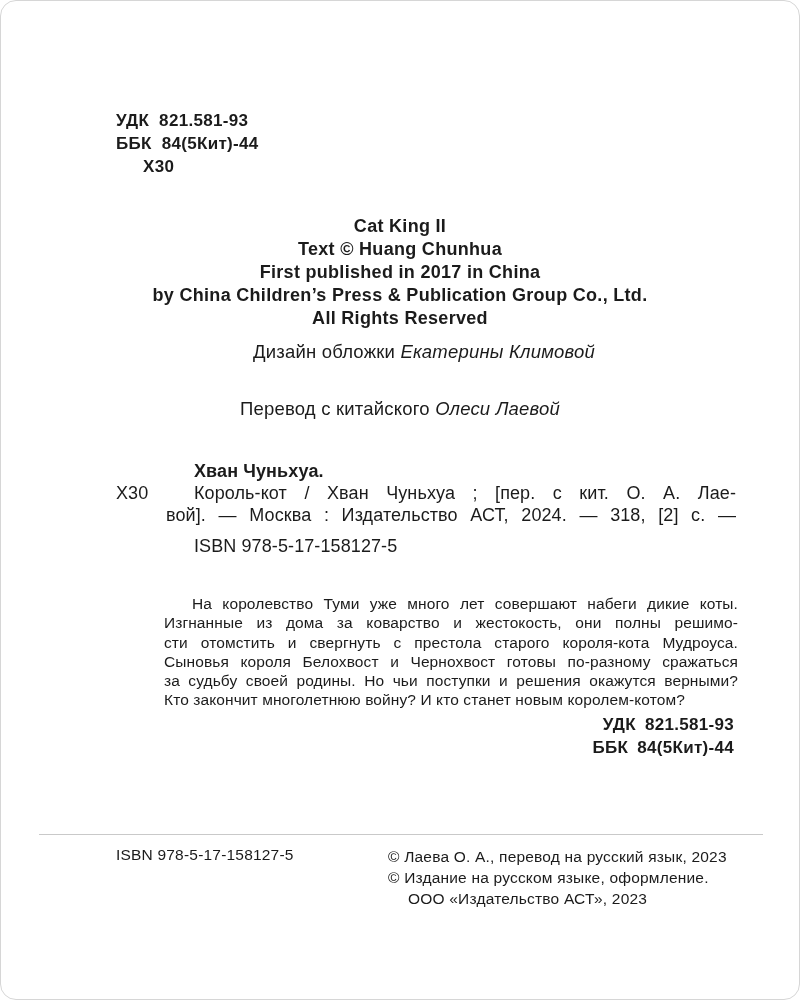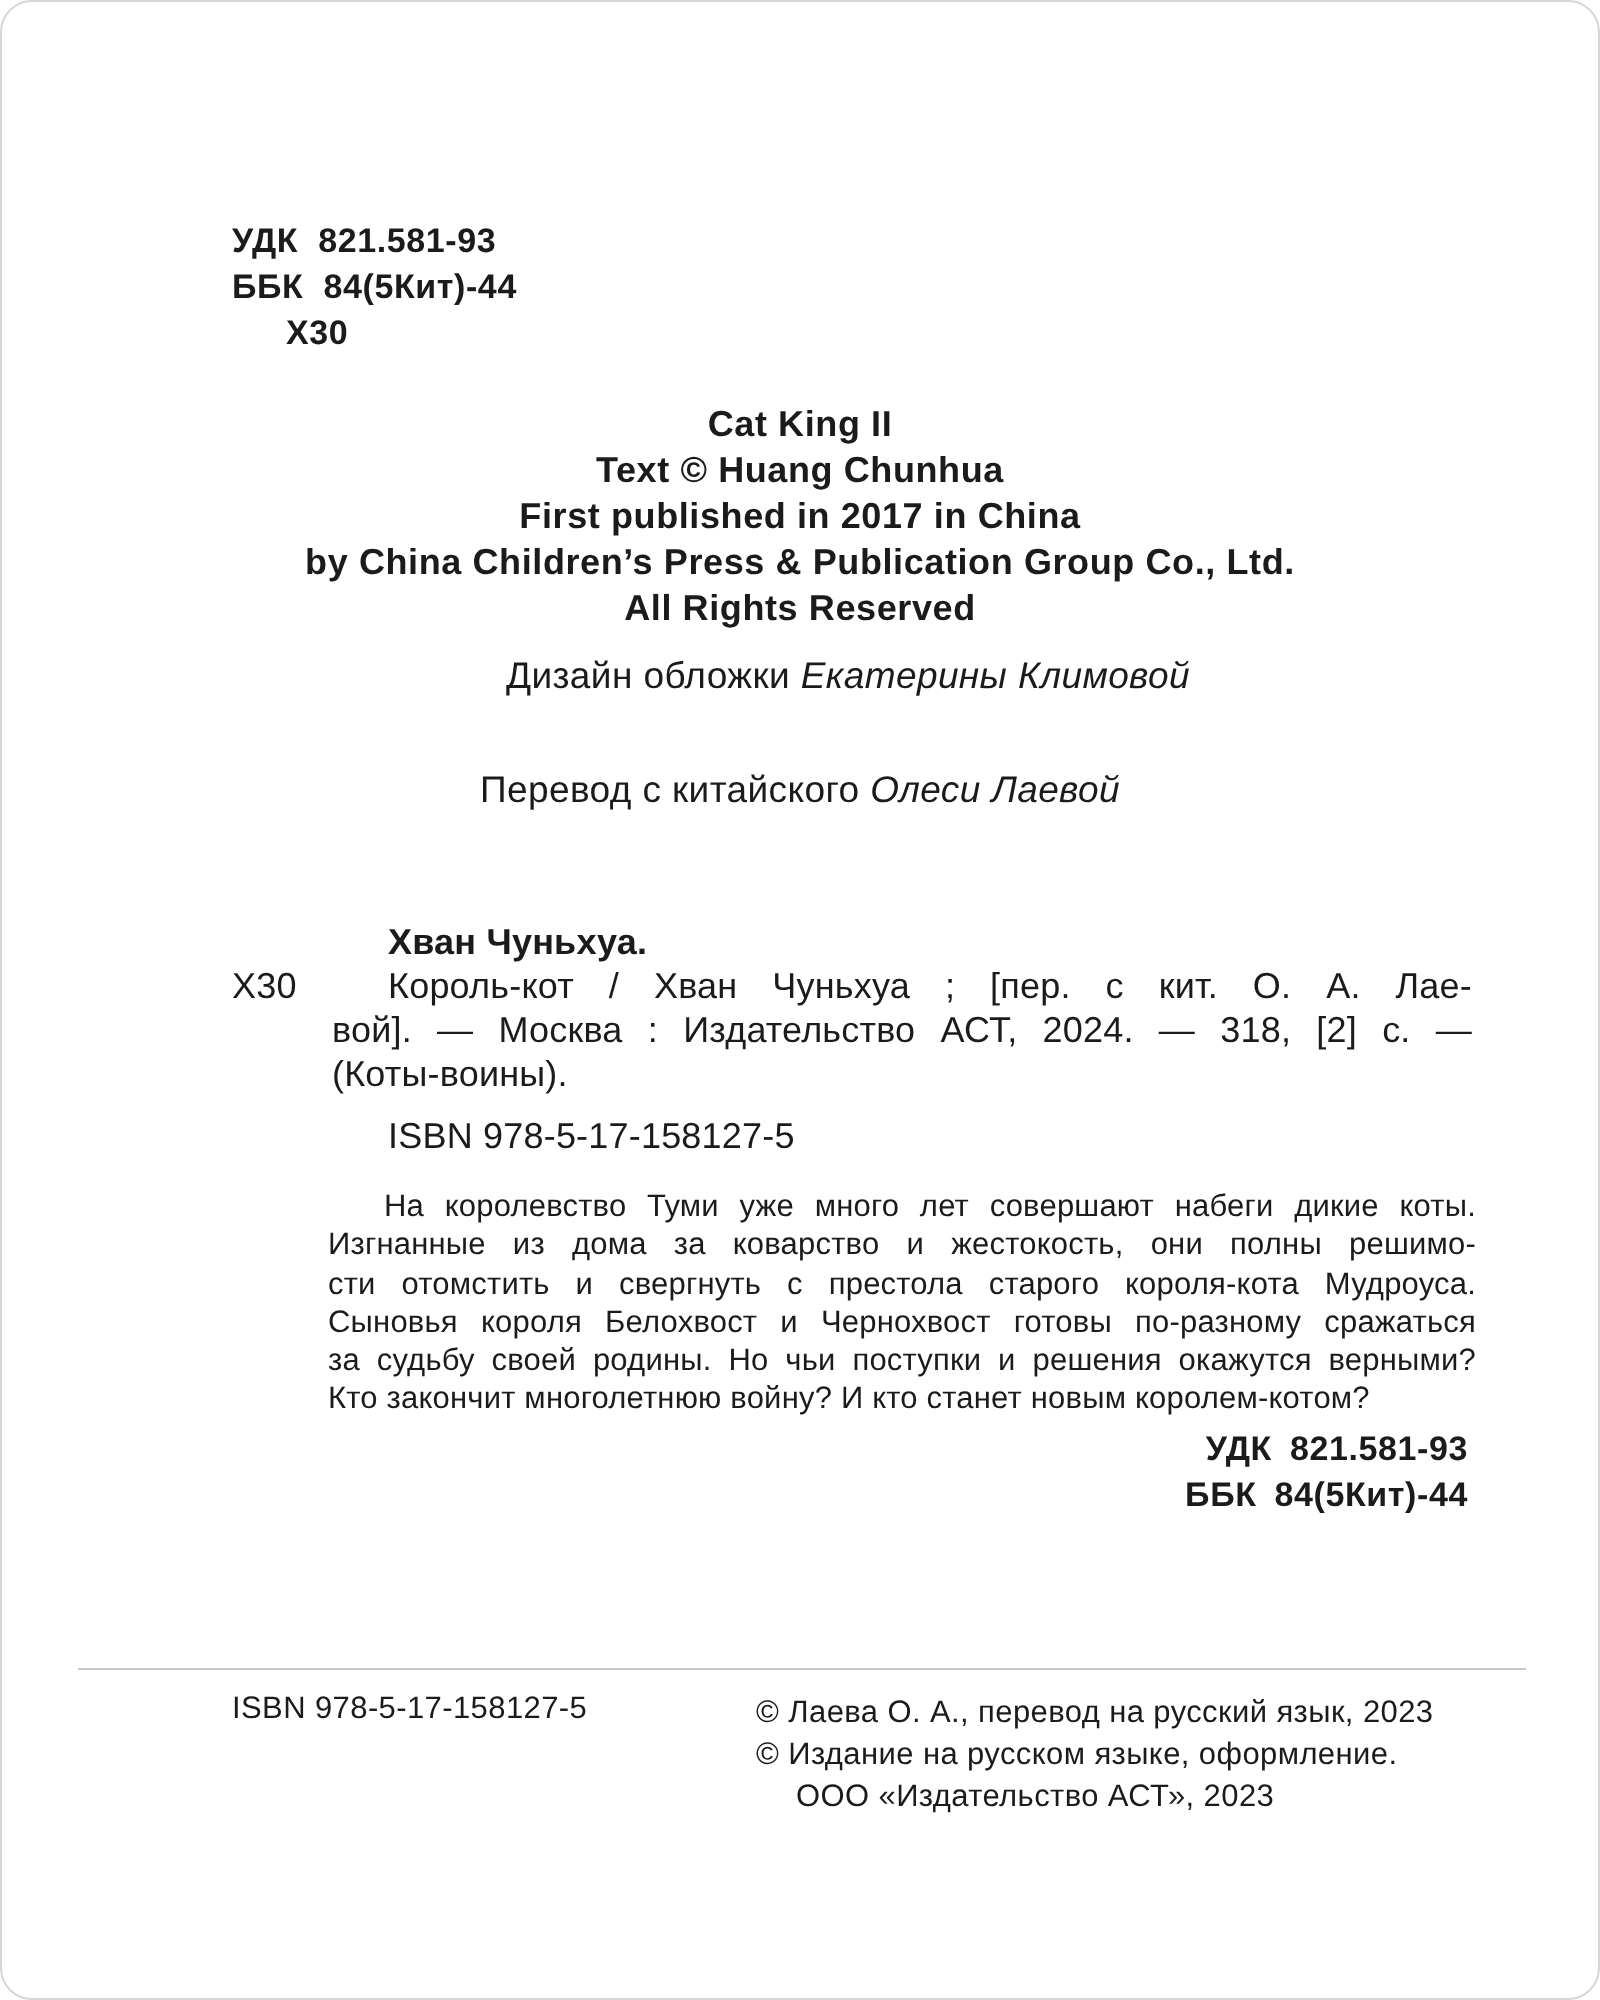--- a/index.html
+++ b/index.html
@@ -33,21 +33,21 @@
   }
   .udk-block .author-sign {
     margin-left: 27px;
     word-spacing: normal;
   }
 
   
   .center-block {
     position: absolute;
     left: 0;
-    top: 200px;
+    top: 214px;
     width: 100%;
     text-align: center;
     font-size: 18px;
     font-weight: 700;
     line-height: 23px;
     letter-spacing: 0.3px;
   }
   .center-block .credit-line {
     font-weight: 400;
     font-size: 18.5px;
@@ -145,21 +145,21 @@
   
   .footer-isbn {
     position: absolute;
     left: 115px;
     top: 845px;
     font-size: 15.5px;
     letter-spacing: 0.2px;
   }
   .footer-copyrights {
     position: absolute;
-    left: 377px;
+    left: 387px;
     top: 845px;
     width: 380px;
     font-size: 15.5px;
     line-height: 21px;
     letter-spacing: 0.2px;
   }
   .footer-copyrights .indented {
     padding-left: 20px;
   }
 </style>
@@ -187,21 +187,20 @@
       <span>Перевод с китайского </span><span class="italic">Олеси Лаевой</span>
     </div>
   </div>
 
   <div class="bib-block">
     <div class="bib-author">Хван Чуньхуа.</div>
     <div class="bib-line first">
       <span class="bib-sign">Х30</span><span>Король-кот / Хван Чуньхуа ; [пер. с кит. О. А. Лае-</span>
     </div>
     <div class="bib-line">вой]. — Москва : Издательство АСТ, 2024. — 318, [2] с. —</div>
-    <div class="bib-line last">(Коты-воины).</div>
     <div class="bib-isbn">ISBN 978-5-17-158127-5</div>
   </div>
 
   <div class="annotation">
     <div class="ann-line first">На королевство Туми уже много лет совершают набеги дикие коты.</div>
     <div class="ann-line">Изгнанные из дома за коварство и жестокость, они полны решимо-</div>
     <div class="ann-line">сти отомстить и свергнуть с престола старого короля-кота Мудроуса.</div>
     <div class="ann-line">Сыновья короля Белохвост и Чернохвост готовы по-разному сражаться</div>
     <div class="ann-line">за судьбу своей родины. Но чьи поступки и решения окажутся верными?</div>
     <div class="ann-line last">Кто закончит многолетнюю войну? И кто станет новым королем-котом?</div>

